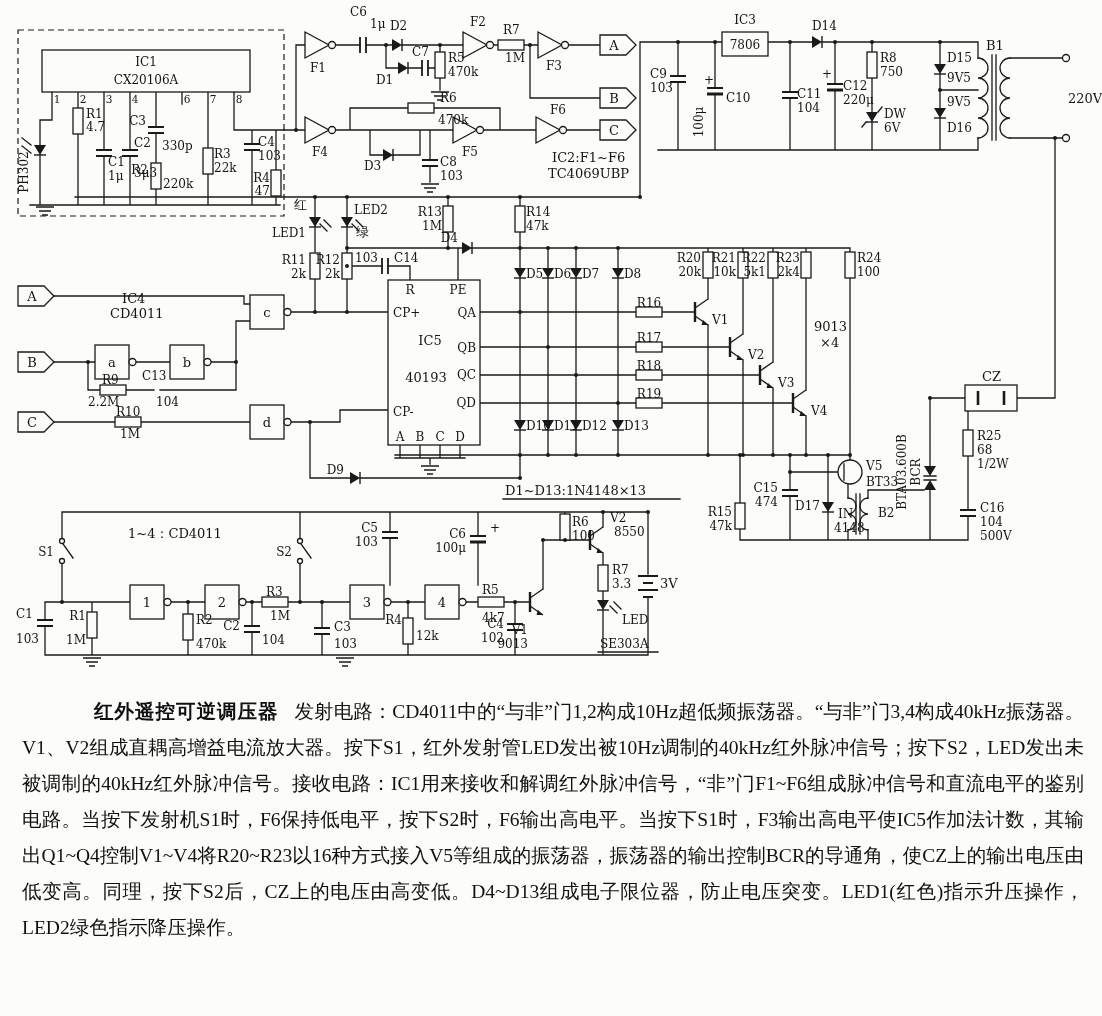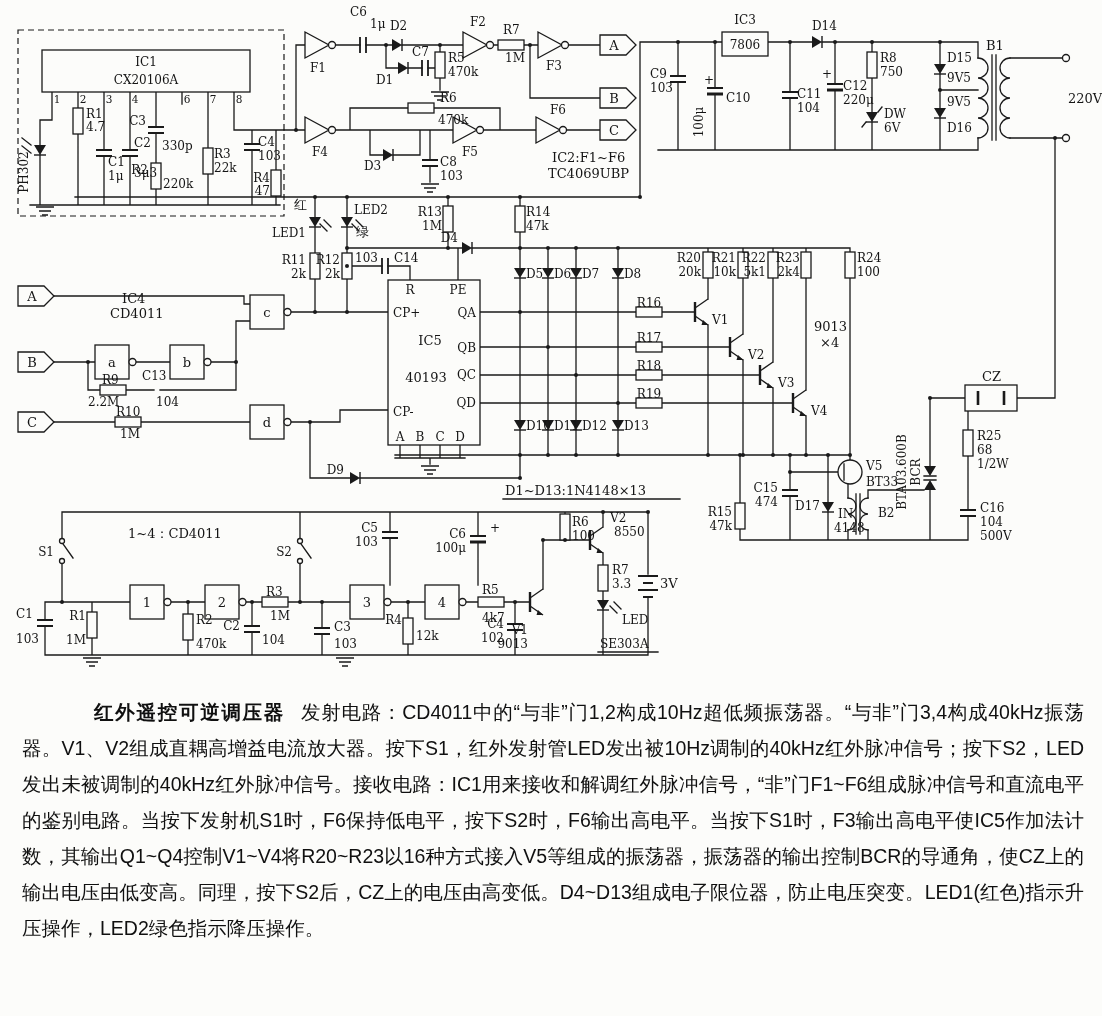--- a/index.html
+++ b/index.html
@@ -10,21 +10,21 @@
   .cp{stroke:#1a1a1a;stroke-width:1.8;fill:none}
   .cpk{stroke:#1a1a1a;stroke-width:3;fill:none}
   .sh{stroke:#1a1a1a;stroke-width:1.3;fill:#fcfcfa}
   .dt{fill:#1a1a1a;stroke:none}
   .t{font-family:"DejaVu Serif",serif;font-size:12px;fill:#151515}
   .ts{font-size:10.5px}
   .tb{font-size:13px}
   .tm{text-anchor:middle}
   .te{text-anchor:end}
   .desc{position:absolute;left:22px;top:694px;width:1062px;
-        font-family:Liberation Sans, sans-serif;font-size:19.5px;line-height:36px;
+        font-family:Liberation Serif, serif;font-size:19.5px;line-height:36px;
         color:#101010;text-align:justify}
   .desc p{margin:0;text-indent:72px}
   .desc b{margin-right:16px;letter-spacing:1px}
 </style>
 </head>
 <body>
 
 <div class="page">
 <svg width="1102" height="690" viewBox="0 0 1102 690">
 <defs>

